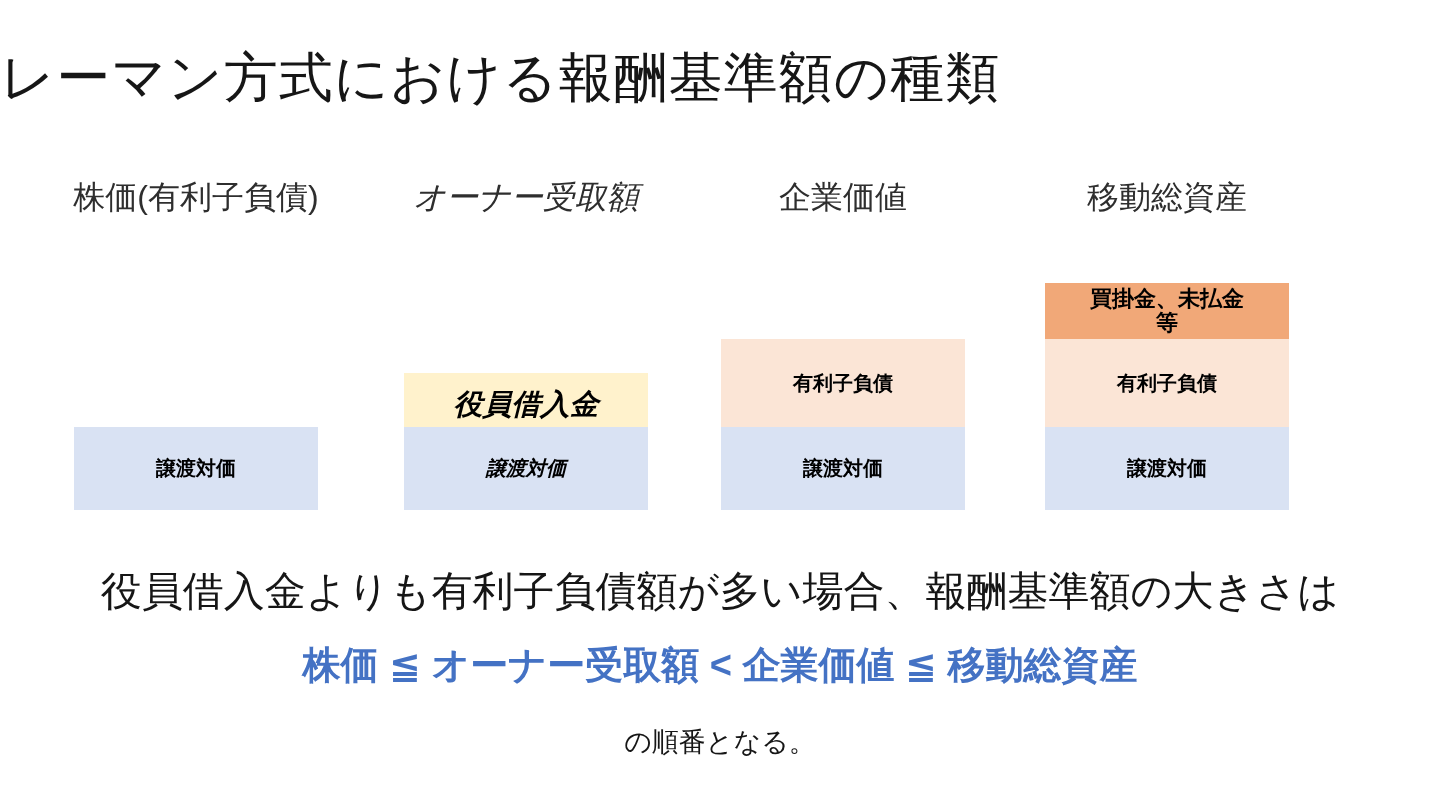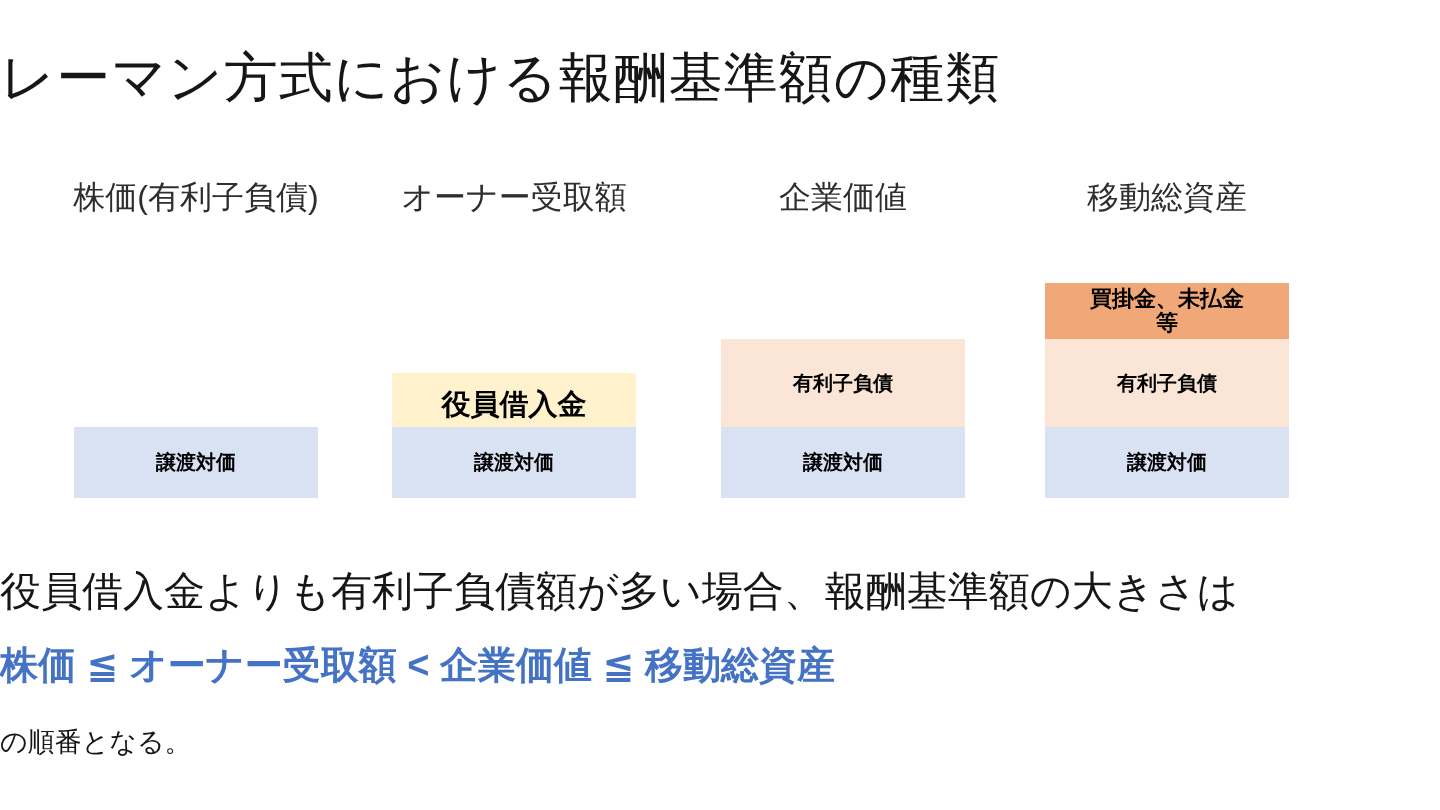--- a/index.html
+++ b/index.html
@@ -27,21 +27,21 @@
     color: #161616;
     white-space: nowrap;
   }
   .col {
     position: absolute;
     top: 0;
     height: 100%;
     width: 244px;
   }
   .col.c1 { left: 74px; }
-  .col.c2 { left: 392px; }
+  .col.c2 { left: 404px; font-style: italic; }
   .col.c3 { left: 721px; }
   .col.c4 { left: 1045px; }
   .col-header {
     position: absolute;
     top: 176px;
     left: 50%;
     transform: translateX(-50%);
     white-space: nowrap;
     font-size: 32px;
     color: #2e2e2e;
@@ -52,29 +52,29 @@
     width: 100%;
     display: flex;
     align-items: center;
     justify-content: center;
     font-weight: bold;
     font-size: 20px;
     color: #000000;
     box-sizing: border-box;
     text-align: center;
   }
-  .seg-blue   { top: 427px; height: 71px; }
+  .seg-blue   { top: 427px; height: 83px; }
   .seg-yellow { top: 373px; height: 64px; font-size: 29px; }
   .seg-peach  { top: 339px; height: 88px; }
   .seg-orange { top: 283px; height: 56px; font-size: 22px; line-height: 1.08; white-space: pre-line; }
   .footer-line {
     position: absolute;
     left: 0;
     width: 100%;
-    text-align: left;
+    text-align: center;
     white-space: nowrap;
   }
   .f1 { top: 564px; font-size: 41px; color: #161616; }
   .f2 { top: 640px; font-size: 38px; font-weight: bold; }
   .f3 { top: 724px; font-size: 27px; color: #161616; }
 </style>
 </head>
 <body>
 
 <div class="slide">

